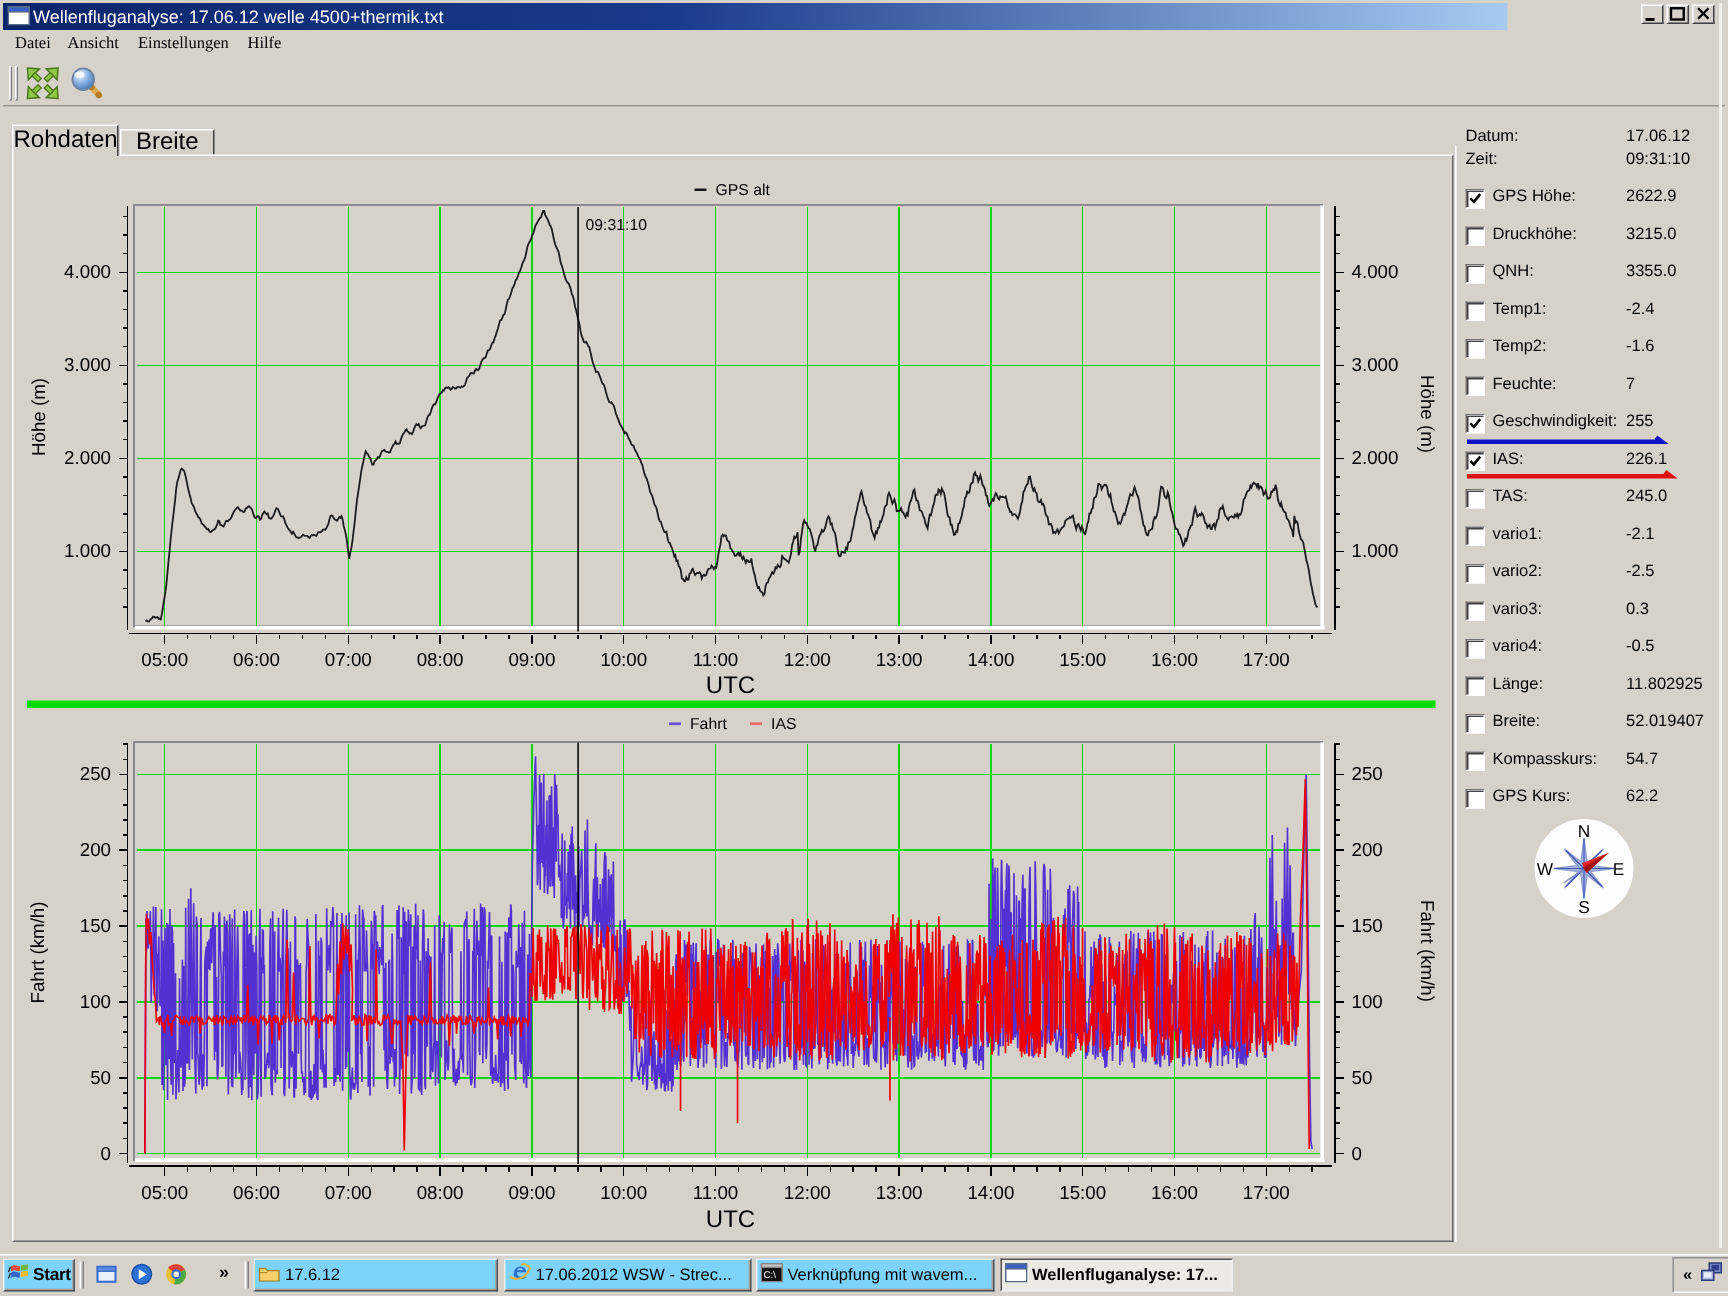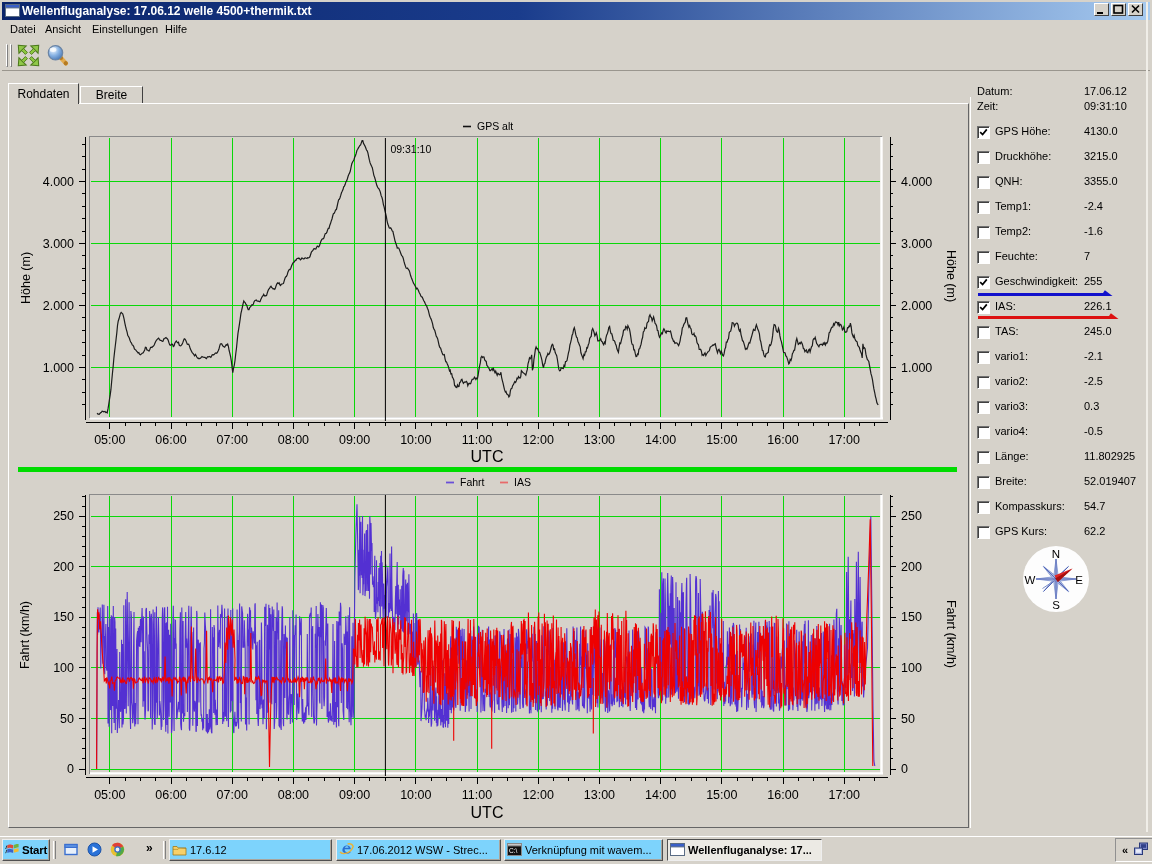--- a/index.html
+++ b/index.html
@@ -1,35 +1,35 @@
 <!DOCTYPE html>
 <html><head><meta charset="utf-8"><style>
 * { margin:0; padding:0; box-sizing:border-box; }
 body { width:1152px; height:864px; overflow:hidden; position:relative;
   font-family:"Liberation Sans",sans-serif; background:#d6d2ca; }
 .abs { position:absolute; }
-#titlebar { position:absolute; left:2px; top:2px; width:1148px; height:18px;
+#titlebar { position:absolute; left:2px; top:2px; width:1003px; height:18px;
   background:linear-gradient(90deg,#0a246a 0%,#1a3c8c 45%,#a6caf0 100%);
-  color:#fff; font-size:12px; font-weight:bold; }
+  color:#fff; font-size:12px; font-weight:normal; }
 #titlebar .txt { position:absolute; left:20px; top:2px; }
 .tbtn { position:absolute; top:3px; width:15px; height:13px; background:#d6d2ca;
   border-top:1px solid #fff; border-left:1px solid #fff;
   border-right:1px solid #404040; border-bottom:1px solid #404040;
   font-size:9px; text-align:center; line-height:11px; color:#000; font-weight:bold; }
 #menubar { position:absolute; left:2px; top:21px; width:1148px; height:18px;
   font-size:11px; color:#000; }
-#menubar span { position:absolute; top:2px; }
+#menubar span { position:absolute; top:2px;font-family:Liberation Serif, serif; }
 #toolbar { position:absolute; left:2px; top:39px; width:1148px; height:32px;
   border-bottom:1px solid #9a968e; }
 .grip { position:absolute; left:4px; top:5px; width:2px; height:23px;
   border-top:1px solid #fff; border-left:1px solid #fff;
   border-right:1px solid #808080; border-bottom:1px solid #808080; }
 .tab { position:absolute; background:#d6d2ca; border-top:1px solid #fff;
   border-left:1px solid #fff; border-right:1px solid #404040;
-  font-size:12px; text-align:center; }
+  font-size:16px; text-align:center; }
 #panel { position:absolute; left:8px; top:103px; width:961px; height:725px;
   border-top:1px solid #fff; border-left:1px solid #fff;
   border-right:1px solid #666; border-bottom:1px solid #666; }
 #vline2 { position:absolute; left:970px; top:97px; width:1px; height:731px; background:#fff; }
 svg text { font-family:"Liberation Sans",sans-serif; }
 .tick { font-size:12.5px; fill:#000; }
 .leg { font-size:10.5px; fill:#000; }
 .utc { font-size:16px; fill:#000; }
 .ctext { font-size:11.5px; fill:#000; }
 .ax { stroke:#000; stroke-width:1; shape-rendering:crispEdges; }
@@ -447,21 +447,21 @@
 <div class="rlabel" style="left:977px;top:85px">Datum:</div>
 <div class="rval" style="top:85px">17.06.12</div>
 <div class="rlabel" style="left:977px;top:100px">Zeit:</div>
 <div class="rval" style="top:100px">09:31:10</div>
 <div class="cb" style="top:126px">
     <svg width="9" height="9" viewBox="0 0 9 9">
       <path d="M1.2,4.2 L3.6,6.6 L7.8,1.4" fill="none" stroke="#000" stroke-width="1.7"></path>
     </svg>
   </div>
 <div class="rlabel" style="left:995px;top:125px">GPS Höhe:</div>
-<div class="rval" style="top:125px">4130.0</div>
+<div class="rval" style="top:125px">2622.9</div>
 <div class="cb" style="top:151px"></div>
 <div class="rlabel" style="left:995px;top:150px">Druckhöhe:</div>
 <div class="rval" style="top:150px">3215.0</div>
 <div class="cb" style="top:176px"></div>
 <div class="rlabel" style="left:995px;top:175px">QNH:</div>
 <div class="rval" style="top:175px">3355.0</div>
 <div class="cb" style="top:201px"></div>
 <div class="rlabel" style="left:995px;top:200px">Temp1:</div>
 <div class="rval" style="top:200px">-2.4</div>
 <div class="cb" style="top:226px"></div>

